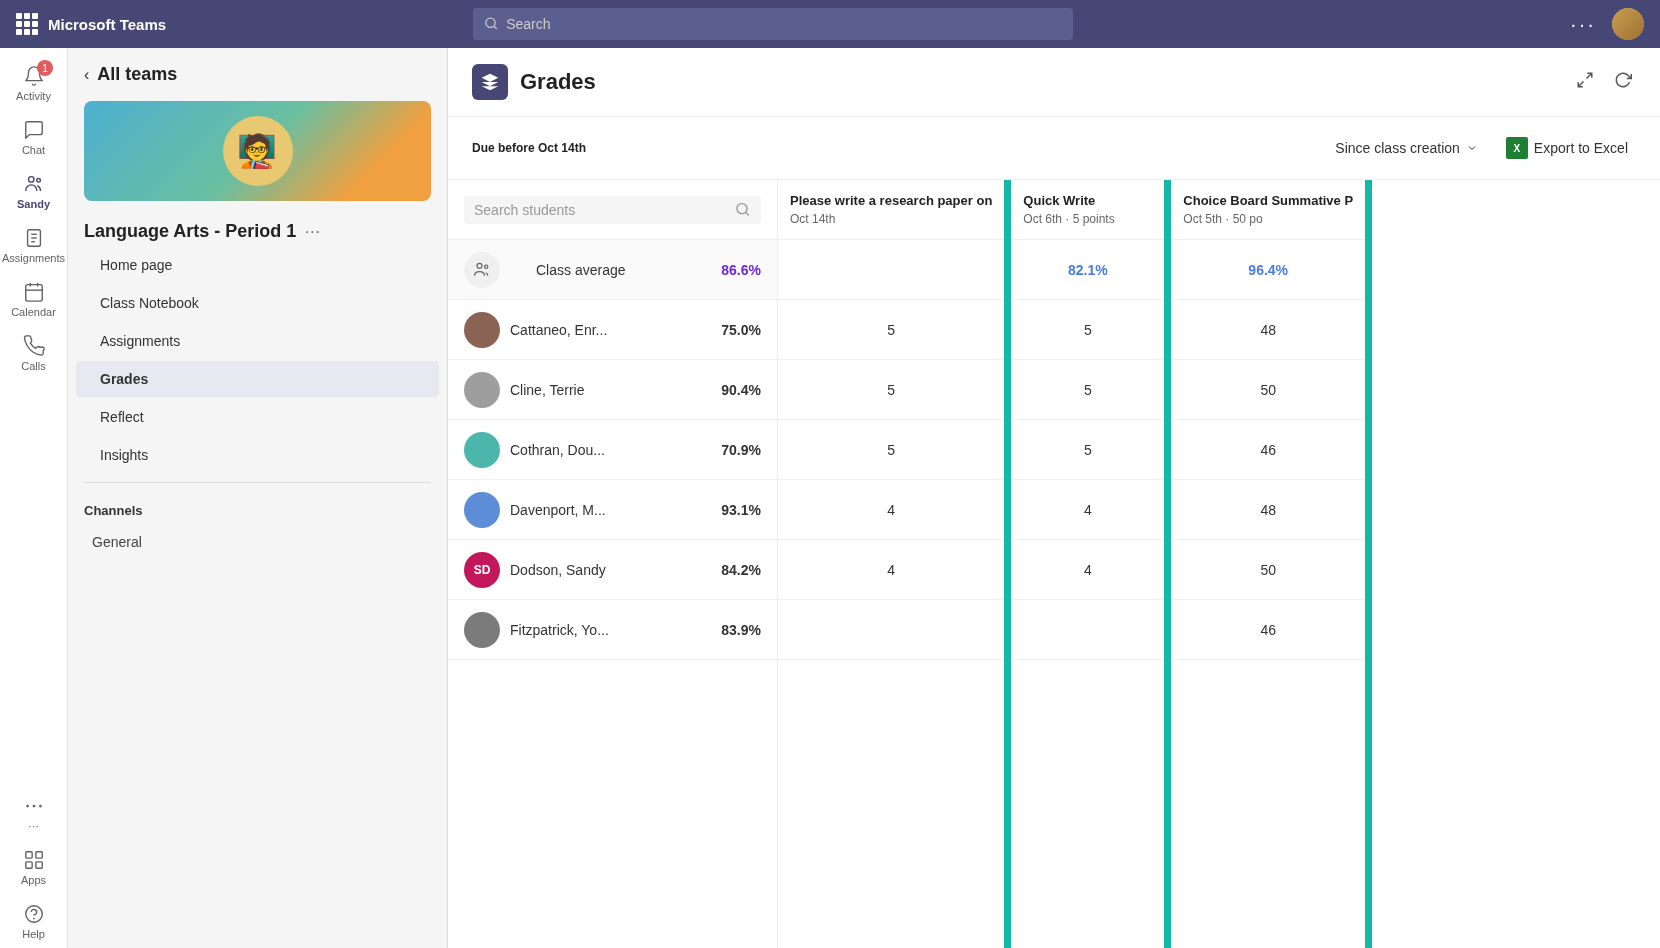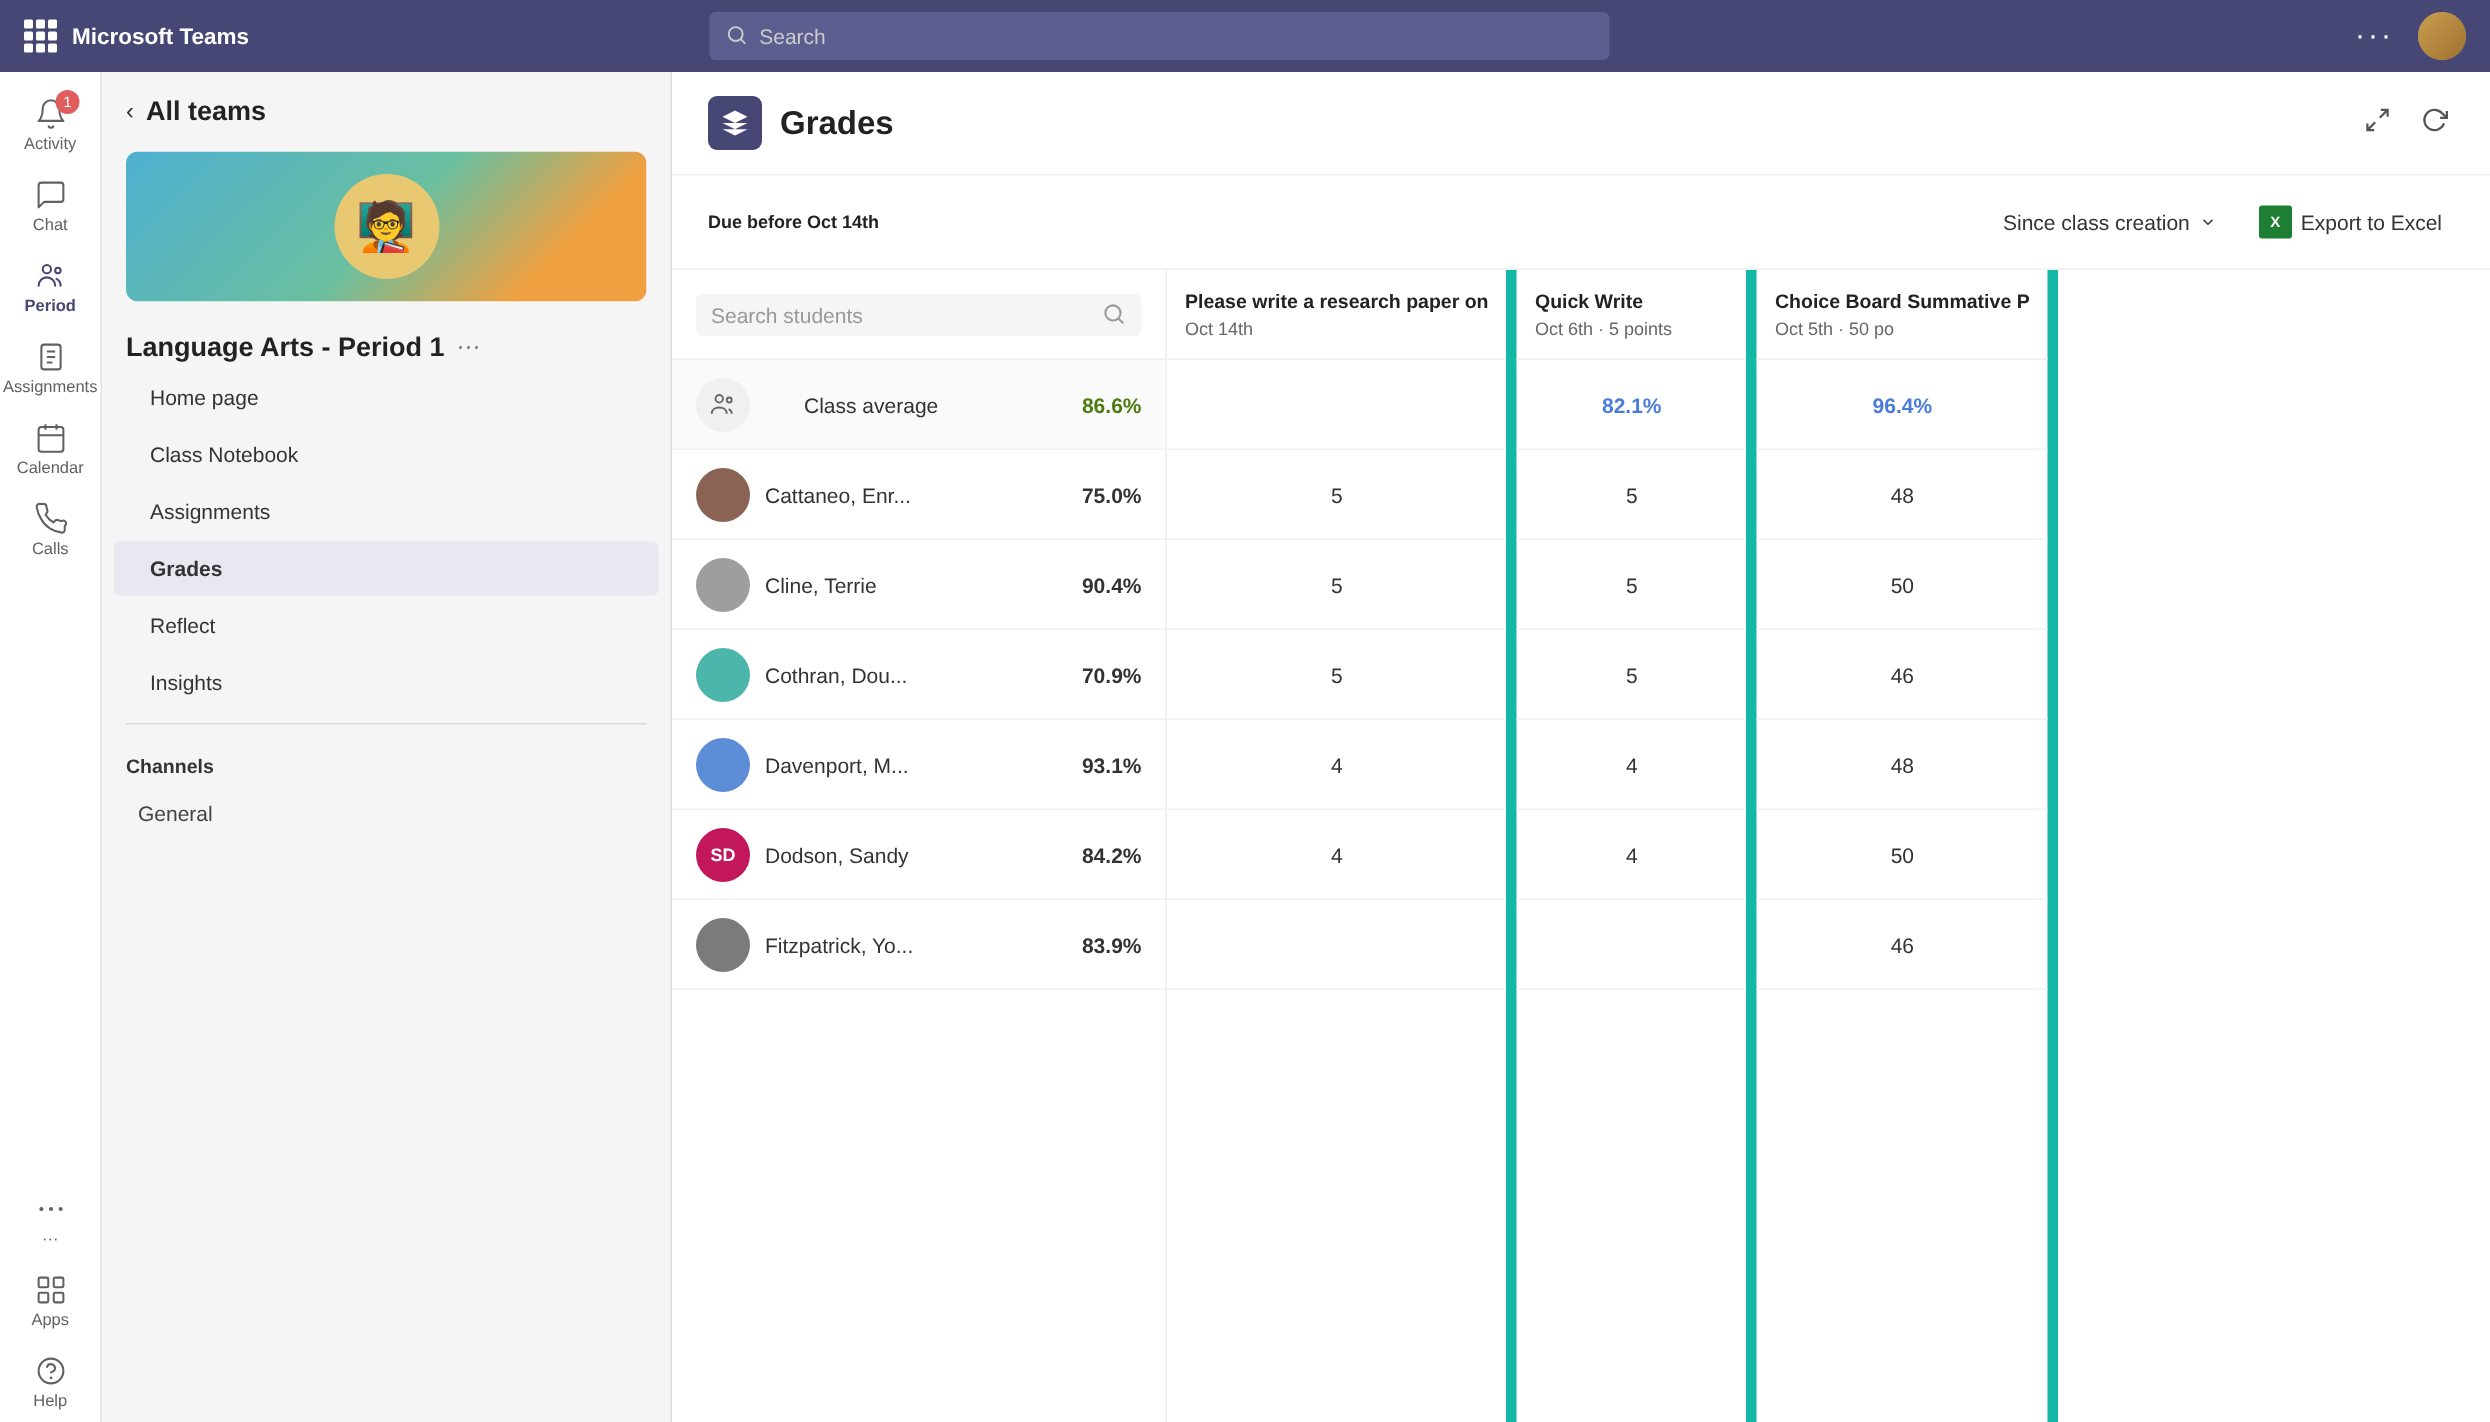--- a/index.html
+++ b/index.html
@@ -300,21 +300,21 @@
       flex-shrink: 0;
       background: #f0f0f0;
       display: flex;
       align-items: center;
       justify-content: center;
       color: #666;
       font-size: 18px;
     }
     .student-name { font-size: 14px; color: #333; flex: 1; }
     .student-pct { font-size: 14px; font-weight: 600; }
-    .student-pct.avg { color: #4d7c0f; }
+    .student-pct.avg { color: #6d28d9; }
     .student-pct.normal { color: #333; }
 
     
     .assignments-cols { flex: 1; overflow-x: auto; display: flex; }
     .assignment-col {
       min-width: 160px;
       border-right: 7px solid #14b8a6;
       flex-shrink: 0;
     }
     .assignment-header {
@@ -404,21 +404,21 @@
     </div>
     <div class="sidebar-icon-item active">
       <div class="icon-svg">
         <svg width="22" height="22" viewBox="0 0 24 24" fill="none">
             <circle cx="9" cy="7" r="3" stroke="#464775" stroke-width="1.5"></circle>
             <circle cx="17" cy="8" r="2" stroke="#464775" stroke-width="1.5"></circle>
             <path d="M3 19c0-3.314 2.686-6 6-6s6 2.686 6 6" stroke="#464775" stroke-width="1.5" stroke-linecap="round"></path>
             <path d="M19 19c0-2.21-1.343-4-3-4.899" stroke="#464775" stroke-width="1.5" stroke-linecap="round"></path>
           </svg>
       </div>
-      <span class="icon-label" style="color:#464775; font-weight:600;">Period</span>
+      <span class="icon-label" style="color:#464775; font-weight:600;">Sandy</span>
     </div>
     <div class="sidebar-icon-item">
       <div class="icon-svg">
         <svg width="22" height="22" viewBox="0 0 24 24" fill="none">
             <rect x="5" y="3" width="14" height="18" rx="2" stroke="#616161" stroke-width="1.5"></rect>
             <line x1="9" y1="8" x2="15" y2="8" stroke="#616161" stroke-width="1.5"></line>
             <line x1="9" y1="12" x2="15" y2="12" stroke="#616161" stroke-width="1.5"></line>
             <line x1="9" y1="16" x2="13" y2="16" stroke="#616161" stroke-width="1.5"></line>
           </svg>
       </div>

